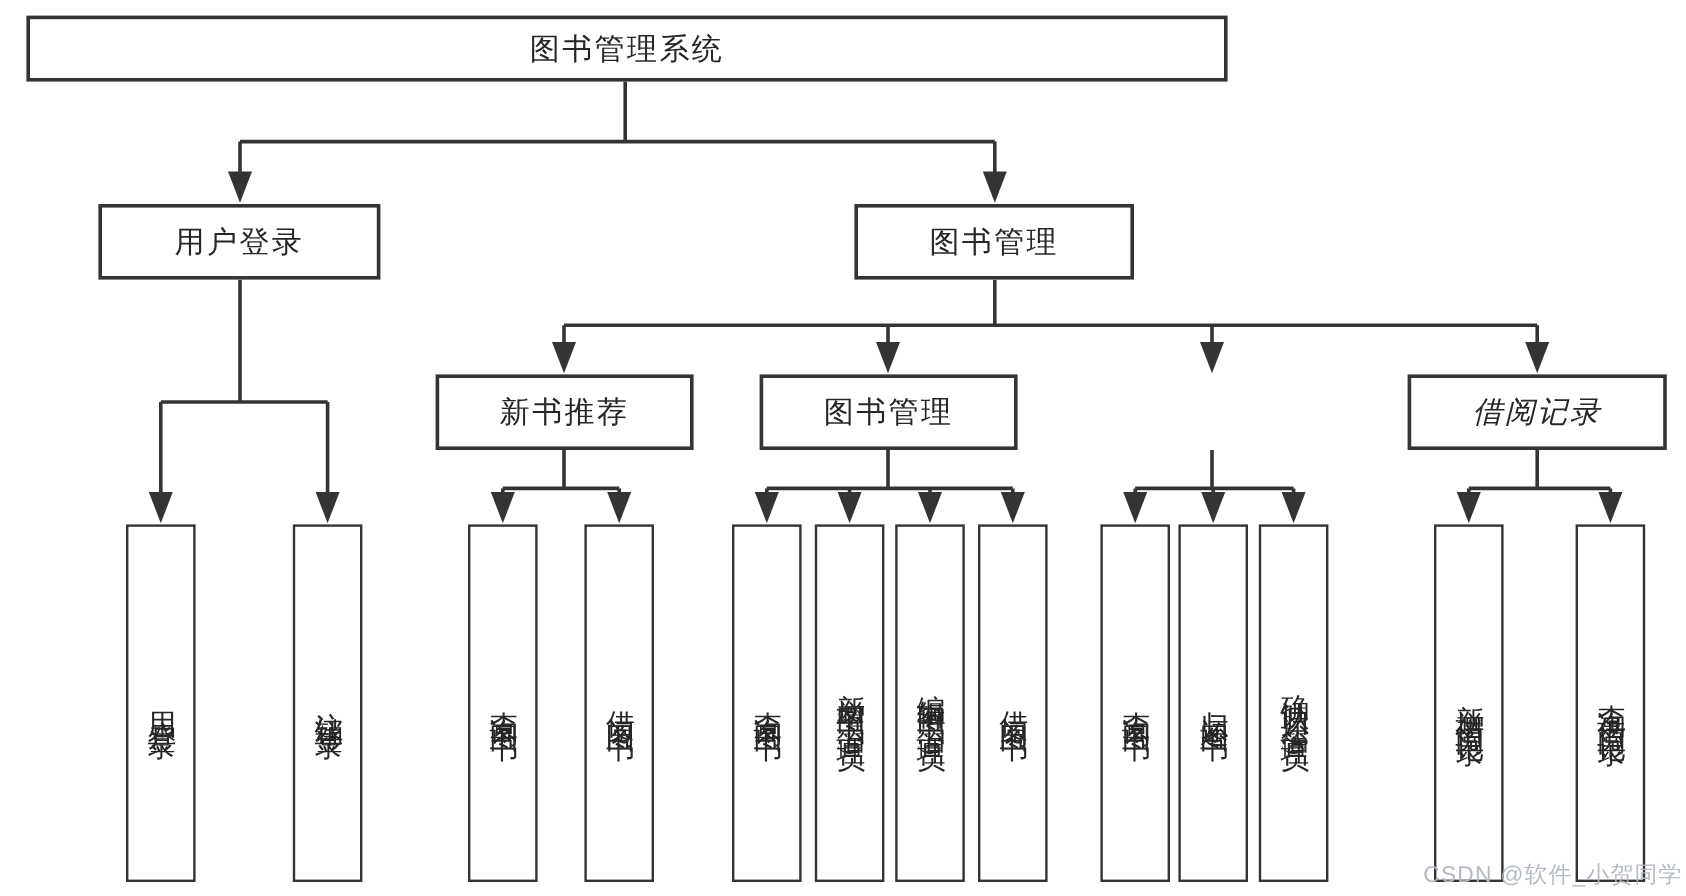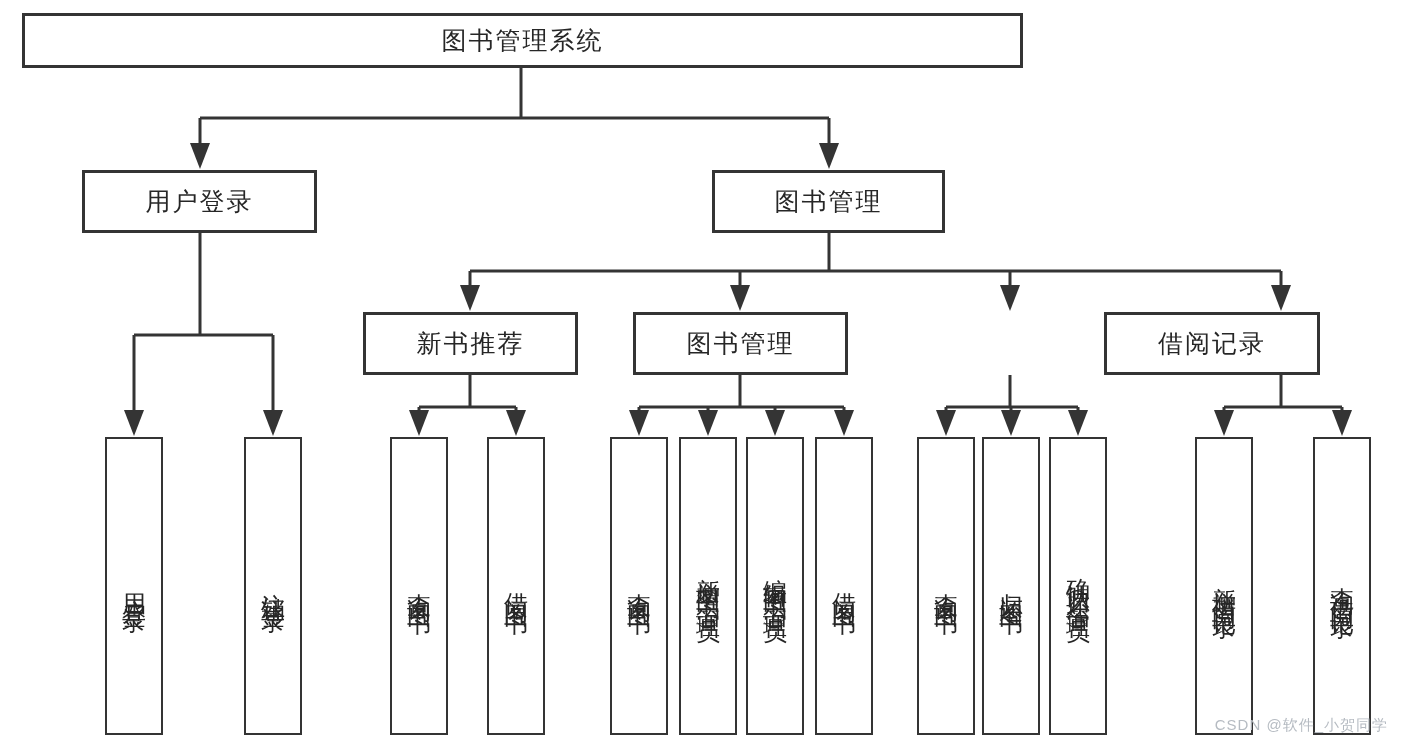--- a/index.html
+++ b/index.html
@@ -52,22 +52,22 @@
   }
   .vtext{
     writing-mode:vertical-lr;
     text-orientation:mixed;
     font-size:24px;
     letter-spacing:6px;
     line-height:1;
   }
   .watermark{
     position:absolute;
-    right:17px; top:716px;
-    font-size:15px;
+    right:3px; top:716px;
+    font-size:19px;
     color:var(--watermark-color);
     letter-spacing:1px;
     opacity:.95;
     z-index:5;
     white-space:nowrap;
   }
 </style>
 </head>
 <body>
 
@@ -117,21 +117,21 @@
   <div class="box lvl1" style="left:712px;width:233px;">
     <span>图书管理</span>
   </div>
 
   <div class="box lvl2" style="left:363px;">
     <span>新书推荐</span>
   </div>
   <div class="box lvl2" style="left:633px;">
     <span>图书管理</span>
   </div>
-  <div class="box lvl2" style="left:1104px;width:216px;">
+  <div class="box lvl2" style="left:1173px;width:216px;font-style:italic;">
     <span>借阅记录</span>
   </div>
 
   <div class="box leaf" style="left:105px;">
     <span class="vtext">用户登录</span>
   </div>
   <div class="box leaf" style="left:244px;">
     <span class="vtext">注销登录</span>
   </div>
   <div class="box leaf" style="left:390px;">

